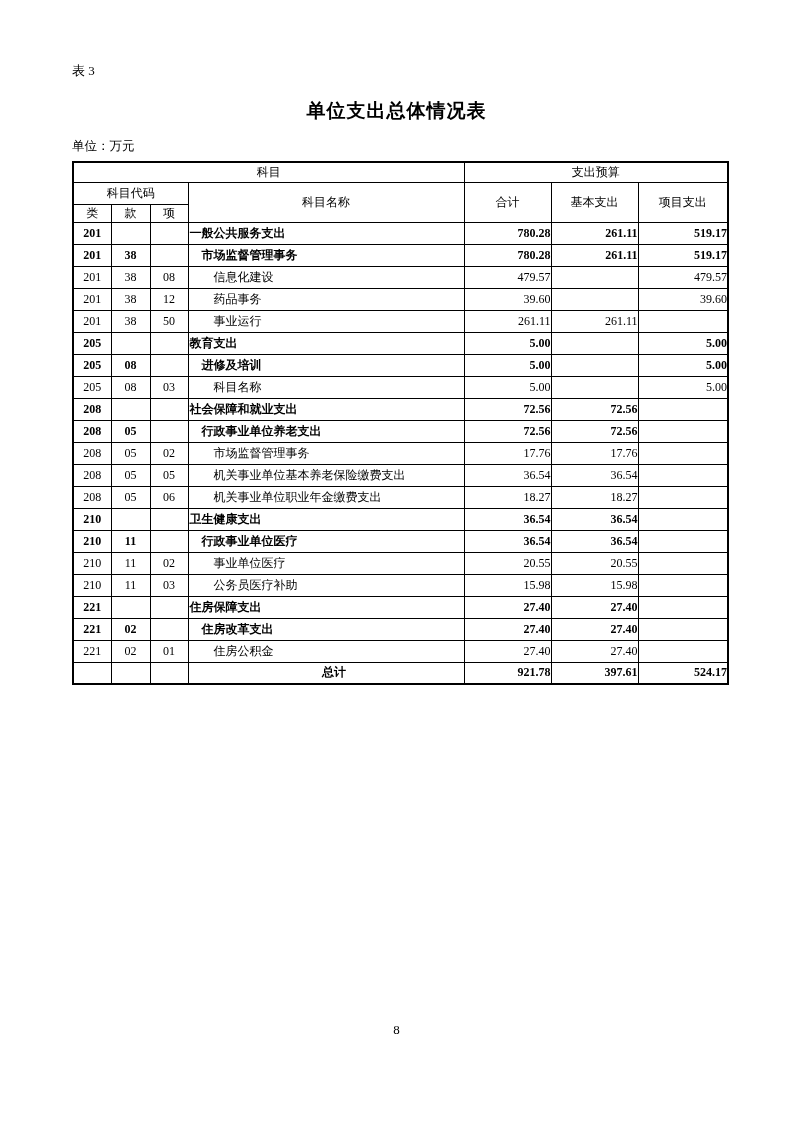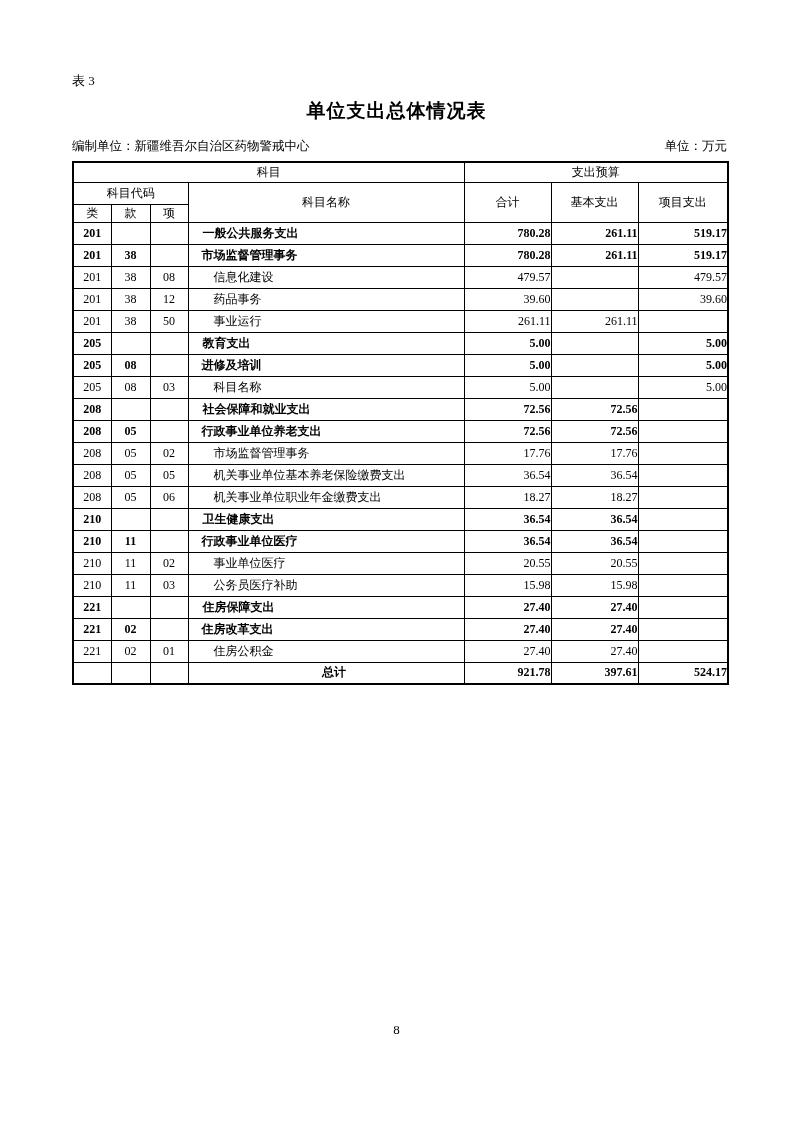--- a/index.html
+++ b/index.html
@@ -9,21 +9,21 @@
     font-family: "Liberation Serif", "DejaVu Serif", serif;
     color: #000;
     position: relative;
   }
   .sheet {
     position: absolute; left: 0; top: 0;
     width: 793px; height: 1122px;
     background: #ffffff;
   }
   .table-label {
-    position: absolute; left: 72px; top: 72px;
+    position: absolute; left: 72px; top: 62px;
     font-size: 13px;
   }
   .doc-title {
     position: absolute; left: 0; top: 98px;
     width: 793px; text-align: center;
     font-size: 19px; font-weight: bold;
     letter-spacing: 1px;
   }
   .meta-row {
     position: absolute; left: 72px; top: 138px;
@@ -45,42 +45,41 @@
     vertical-align: middle;
   }
   thead td { text-align: center; }
   tr.h1 { height: 20px; }
   tr.h2 { height: 22px; }
   tr.h3 { height: 18px; }
   tbody tr { height: 22px; }
   tbody tr.bold { font-weight: bold; }
   td.code { text-align: center; }
   td.name { text-align: left; }
-  td.name.lvl1 { padding-left: 14px; }
+  td.name.lvl1 { padding-left: 1px; }
   td.name.lvl2 { padding-left: 13px; margin-top: 39px; }
   td.name.lvl3 { padding-left: 25px; }
   td.name.total-name { text-align: center; padding-left: 16px; }
   td.num { text-align: right; padding-right: 3px; }
   .page-number {
     position: absolute; left: 0; top: 1022px;
     width: 793px; text-align: center;
     font-size: 13px;
   }
 </style>
 </head>
 <body>
 
 <div class="sheet">
 
   <div class="table-label">表 3</div>
 
   <div class="doc-title">单位支出总体情况表</div>
 
   <div class="meta-row">
-    <span>编制单位：新疆维吾尔自治区药物警戒中心</span>
     <span>单位：万元</span>
   </div>
 
   <table class="budget">
     <colgroup>
       <col style="width:38px">
       <col style="width:39px">
       <col style="width:38px">
       <col style="width:276px">
       <col style="width:87px">

